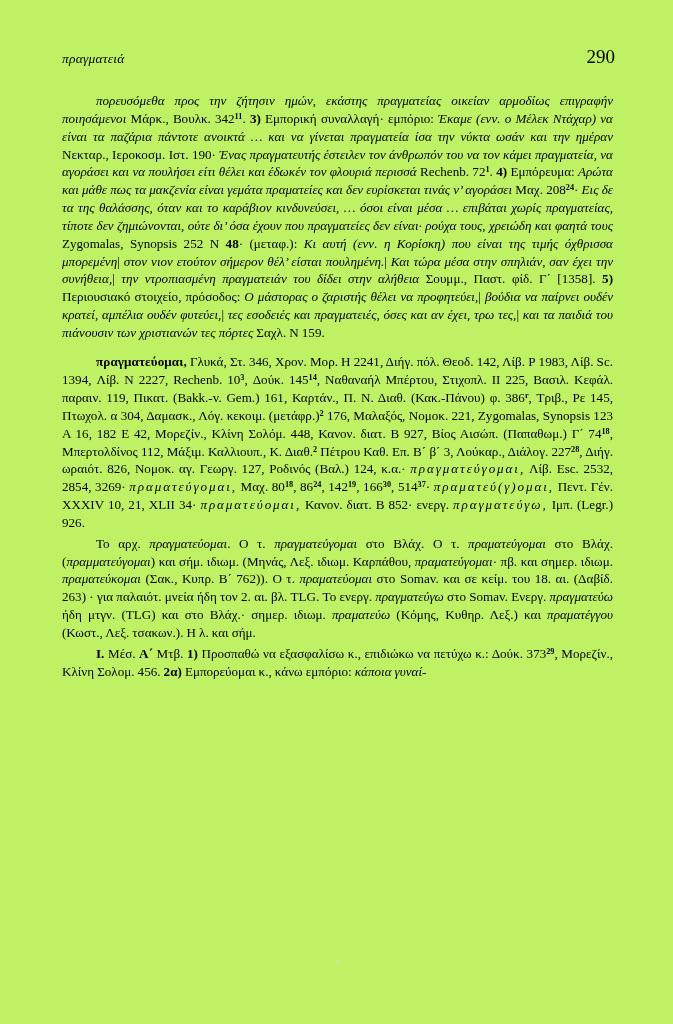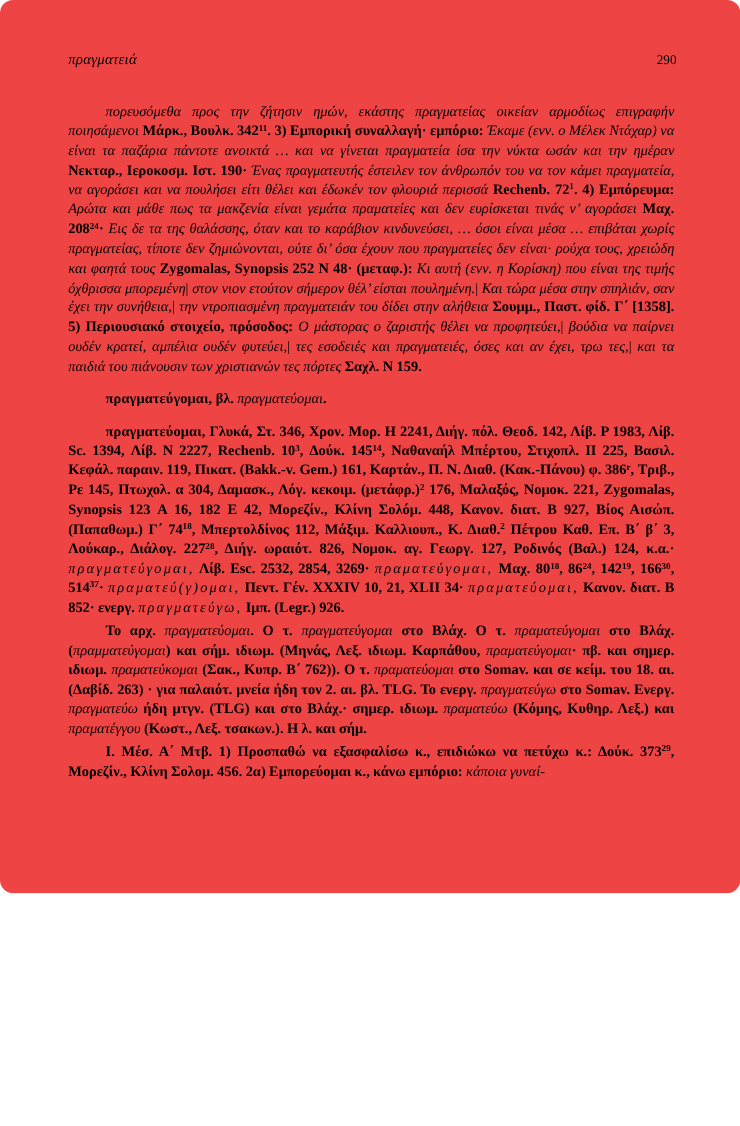--- a/index.html
+++ b/index.html
@@ -7,45 +7,44 @@
     padding: 0;
     background: #ffffff;
   }
   body {
     font-family: "Liberation Serif", "DejaVu Serif", serif;
     color: #000000;
   }
   #page {
     position: relative;
     width: 673px;
-    height: 812px;
-    background: #ef4444;
+    height: 1024px;
+    background: #bef264;
     overflow: hidden;
     box-sizing: border-box;
-    border-radius: 12px;
   }
 
   
   #running-head {
     position: absolute;
     top: 46px;
     left: 62px;
     right: 58px;
     height: 20px;
     display: flex;
     align-items: baseline;
     justify-content: space-between;
   }
   #running-head .rh-word {
     font-style: italic;
     font-size: 13.5px;
     letter-spacing: 0.2px;
   }
   #running-head .rh-folio {
-    font-size: 12px;
+    font-size: 19px;
     font-style: normal;
   }
 
   
   #text-block {
     position: absolute;
     top: 92px;
     left: 62px;
     width: 551px;
   }
@@ -67,21 +66,21 @@
     text-indent: 34px;
     margin-top: 11.5px;
   }
   .para.sense {
     text-indent: 34px;
     margin-top: 3px;
   }
 
   
   .it   { font-style: italic; }
-  .rm   { font-style: normal; font-weight: bold; }
+  .rm   { font-style: normal; }
   .bd   { font-weight: bold; font-style: normal; }
   .bdi  { font-weight: bold; }
   .hw   { font-weight: bold; font-style: normal; letter-spacing: 0.1px; }
   .sp   { font-style: italic; letter-spacing: 1.9px; }
   sup {
     font-size: 0.63em;
     vertical-align: 0.48em;
     line-height: 0;
     font-style: normal;
     font-weight: bold;
@@ -108,21 +107,20 @@
   <div id="running-head">
     <span class="rh-word">πραγματειά</span>
     <span class="rh-folio">290</span>
   </div>
 
   <div id="text-block">
 
     <p class="para hang"><span class="it">πορευσόμεθα προς την ζήτησιν ημών, εκάστης πραγματείας οικείαν αρμοδίως επιγραφήν ποιησάμενοι </span><span class="rm">Μάρκ., Βουλκ. 342</span><sup>11</sup><span class="rm">. </span><span class="bd">3)</span><span class="rm"> Εμπορική συναλλαγή· εμπόριο: </span><span class="it">Έκαμε (ενν. ο Μέλεκ Ντάχαρ) να είναι τα παζάρια πάντοτε ανοικτά … και να γίνεται πραγματεία ίσα την νύκτα ωσάν και την ημέραν </span><span class="rm">Νεκταρ., Ιεροκοσμ. Ιστ. 190· </span><span class="it">Ένας πραγματευτής έστειλεν τον άνθρωπόν του να τον κάμει πραγματεία, να αγοράσει και να πουλήσει είτι θέλει και έδωκέν τον φλουριά περισσά </span><span class="rm">Rechenb. 72</span><sup>1</sup><span class="rm">. </span><span class="bd">4)</span><span class="rm"> Εμπόρευμα: </span><span class="it">Αρώτα και μάθε πως τα μακζενία είναι γεμάτα πραματείες και δεν ευρίσκεται τινάς ν’ αγοράσει </span><span class="rm">Μαχ. 208</span><sup>24</sup><span class="rm">· </span><span class="it">Εις δε τα της θαλάσσης, όταν και το καράβιον κινδυνεύσει, … όσοι είναι μέσα … επιβάται χωρίς πραγματείας, τίποτε δεν ζημιώνονται, ούτε δι’ όσα έχουν που πραγματείες δεν είναι· ρούχα τους, χρειώδη και φαητά τους </span><span class="rm">Zygomalas, Synopsis 252 N </span><span class="bd">48</span><span class="rm">· (μεταφ.): </span><span class="it">Κι αυτή (ενν. η Κορίσκη) που είναι της τιμής όχθρισσα μπορεμένη</span><span class="bar">|</span><span class="it"> στον νιον ετούτον σήμερον θέλ’ είσται πουλημένη.</span><span class="bar">|</span><span class="it"> Και τώρα μέσα στην σπηλιάν, σαν έχει την συνήθεια,</span><span class="bar">|</span><span class="it"> την ντροπιασμένη πραγματειάν του δίδει στην αλήθεια </span><span class="rm">Σουμμ., Παστ. φίδ. Γ΄ [1358]. </span><span class="bd">5)</span><span class="rm"> Περιουσιακό στοιχείο, πρόσοδος: </span><span class="it">Ο μάστορας ο ζαριστής θέλει να προφητεύει,</span><span class="bar">|</span><span class="it"> βούδια να παίρνει ουδέν κρατεί, αμπέλια ουδέν φυτεύει,</span><span class="bar">|</span><span class="it"> τες εσοδειές και πραγματειές, όσες και αν έχει, τρω τες,</span><span class="bar">|</span><span class="it"> και τα παιδιά του πιάνουσιν των χριστιανών τες πόρτες </span><span class="rm">Σαχλ. Ν 159.</span></p>
 
 
-    <p class="para entry"><span class="hw">πραγματεύγομαι,</span><span class="rm"> βλ. </span><span class="it">πραγματεύομαι</span><span class="rm">.</span></p>
 
 
     <p class="para entry"><span class="hw">πραγματεύομαι,</span><span class="rm"> Γλυκά, Στ. 346, Χρον. Μορ. Η 2241, Διήγ. πόλ. Θεοδ. 142, Λίβ. Ρ 1983, Λίβ. Sc. 1394, Λίβ. Ν 2227, Rechenb. 10</span><sup>3</sup><span class="rm">, Δούκ. 145</span><sup>14</sup><span class="rm">, Ναθαναήλ Μπέρτου, Στιχοπλ. ΙΙ 225, Βασιλ. Κεφάλ. παραιν. 119, Πικατ. (Bakk.-v. Gem.) 161, Καρτάν., Π. Ν. Διαθ. (Κακ.-Πάνου) φ. 386</span><sup>r</sup><span class="rm">, Τριβ., Ρε 145, Πτωχολ. α 304, Δαμασκ., Λόγ. κεκοιμ. (μετάφρ.)</span><sup>2</sup><span class="rm"> 176, Μαλαξός, Νομοκ. 221, Zygomalas, Synopsis 123 Α 16, 182 Ε 42, Μορεζίν., Κλίνη Σολόμ. 448, Κανον. διατ. Β 927, Βίος Αισώπ. (Παπαθωμ.) Γ΄ 74</span><sup>18</sup><span class="rm">, Μπερτολδίνος 112, Μάξιμ. Καλλιουπ., Κ. Διαθ.</span><sup>2</sup><span class="rm"> Πέτρου Καθ. Επ. Β΄ β΄ 3, Λούκαρ., Διάλογ. 227</span><sup>28</sup><span class="rm">, Διήγ. ωραιότ. 826, Νομοκ. αγ. Γεωργ. 127, Ροδινός (Βαλ.) 124, κ.α.· </span><span class="sp">πραγματεύγομαι,</span><span class="rm"> Λίβ. Esc. 2532, 2854, 3269· </span><span class="sp">πραματεύγομαι,</span><span class="rm"> Μαχ. 80</span><sup>18</sup><span class="rm">, 86</span><sup>24</sup><span class="rm">, 142</span><sup>19</sup><span class="rm">, 166</span><sup>30</sup><span class="rm">, 514</span><sup>37</sup><span class="rm">· </span><span class="sp">πραματεύ(γ)ομαι,</span><span class="rm"> Πεντ. Γέν. XXXIV 10, 21, XLII 34· </span><span class="sp">πραματεύομαι,</span><span class="rm"> Κανον. διατ. Β 852· ενεργ. </span><span class="sp">πραγματεύγω,</span><span class="rm"> Ιμπ. (Legr.) 926.</span></p>
 
     <p class="para sense"><span class="rm">Το αρχ. </span><span class="it">πραγματεύομαι</span><span class="rm">. Ο τ. </span><span class="it">πραγματεύγομαι</span><span class="rm"> στο Βλάχ. Ο τ. </span><span class="it">πραματεύγομαι</span><span class="rm"> στο Βλάχ. (</span><span class="it">πραμματεύγομαι</span><span class="rm">) και σήμ. ιδιωμ. (Μηνάς, Λεξ. ιδιωμ. Καρπάθου, </span><span class="it">πραματεύγομαι</span><span class="rm">· πβ. και σημερ. ιδιωμ. </span><span class="it">πραματεύκομαι</span><span class="rm"> (Σακ., Κυπρ. Β΄ 762)). Ο τ. </span><span class="it">πραματεύομαι</span><span class="rm"> στο Somav. και σε κείμ. του 18. αι. (Δαβίδ. 263) · για παλαιότ. μνεία ήδη τον 2. αι. βλ. TLG. Το ενεργ. </span><span class="it">πραγματεύγω</span><span class="rm"> στο Somav. Ενεργ. </span><span class="it">πραγματεύω</span><span class="rm"> ήδη μτγν. (TLG) και στο Βλάχ.· σημερ. ιδιωμ. </span><span class="it">πραματεύω</span><span class="rm"> (Κόμης, Κυθηρ. Λεξ.) και </span><span class="it">πραματέγγου</span><span class="rm"> (Κωστ., Λεξ. τσακων.). Η λ. και σήμ.</span></p>
 
     <p class="para sense"><span class="bd">Ι.</span><span class="rm"> Μέσ. </span><span class="bd">Α΄</span><span class="rm"> Μτβ. </span><span class="bd">1)</span><span class="rm"> Προσπαθώ να εξασφαλίσω κ., επιδιώκω να πετύχω κ.: Δούκ. 373</span><sup>29</sup><span class="rm">, Μορεζίν., Κλίνη Σολομ. 456. </span><span class="bdi">2α)</span><span class="rm"> Εμπορεύομαι κ., κάνω εμπόριο: </span><span class="it">κάποια γυναί-</span></p>
 
   </div>
 

